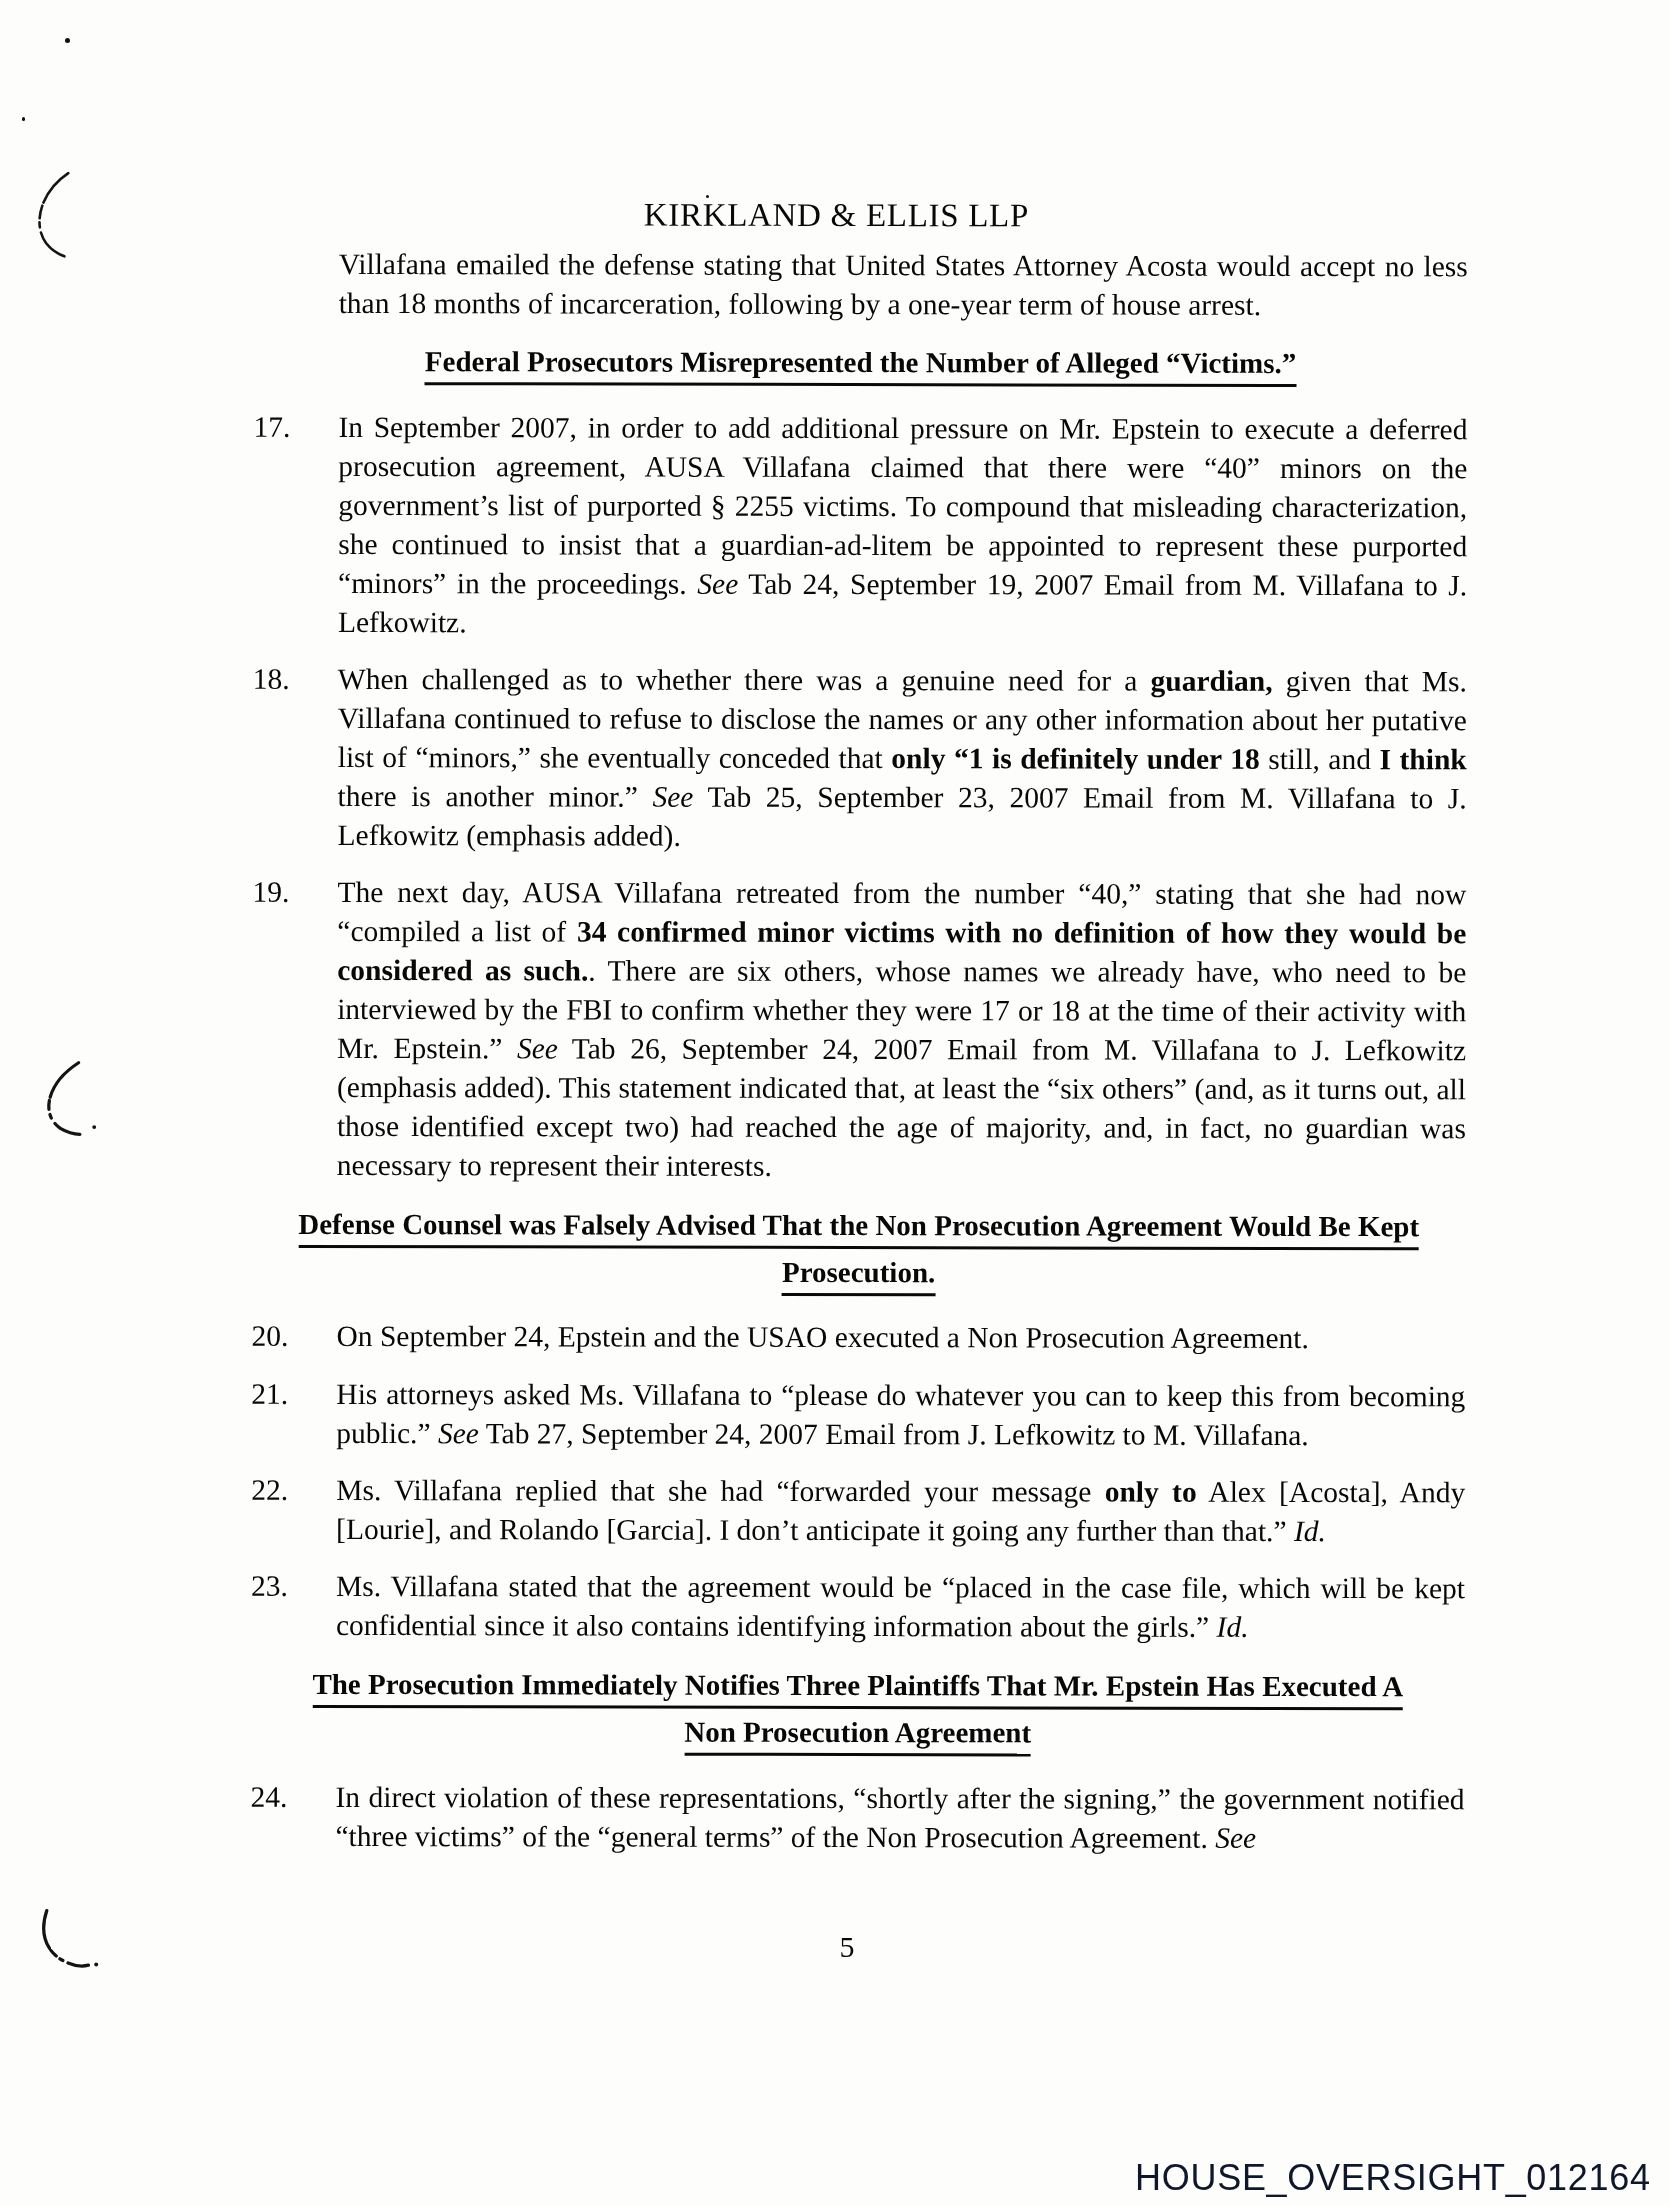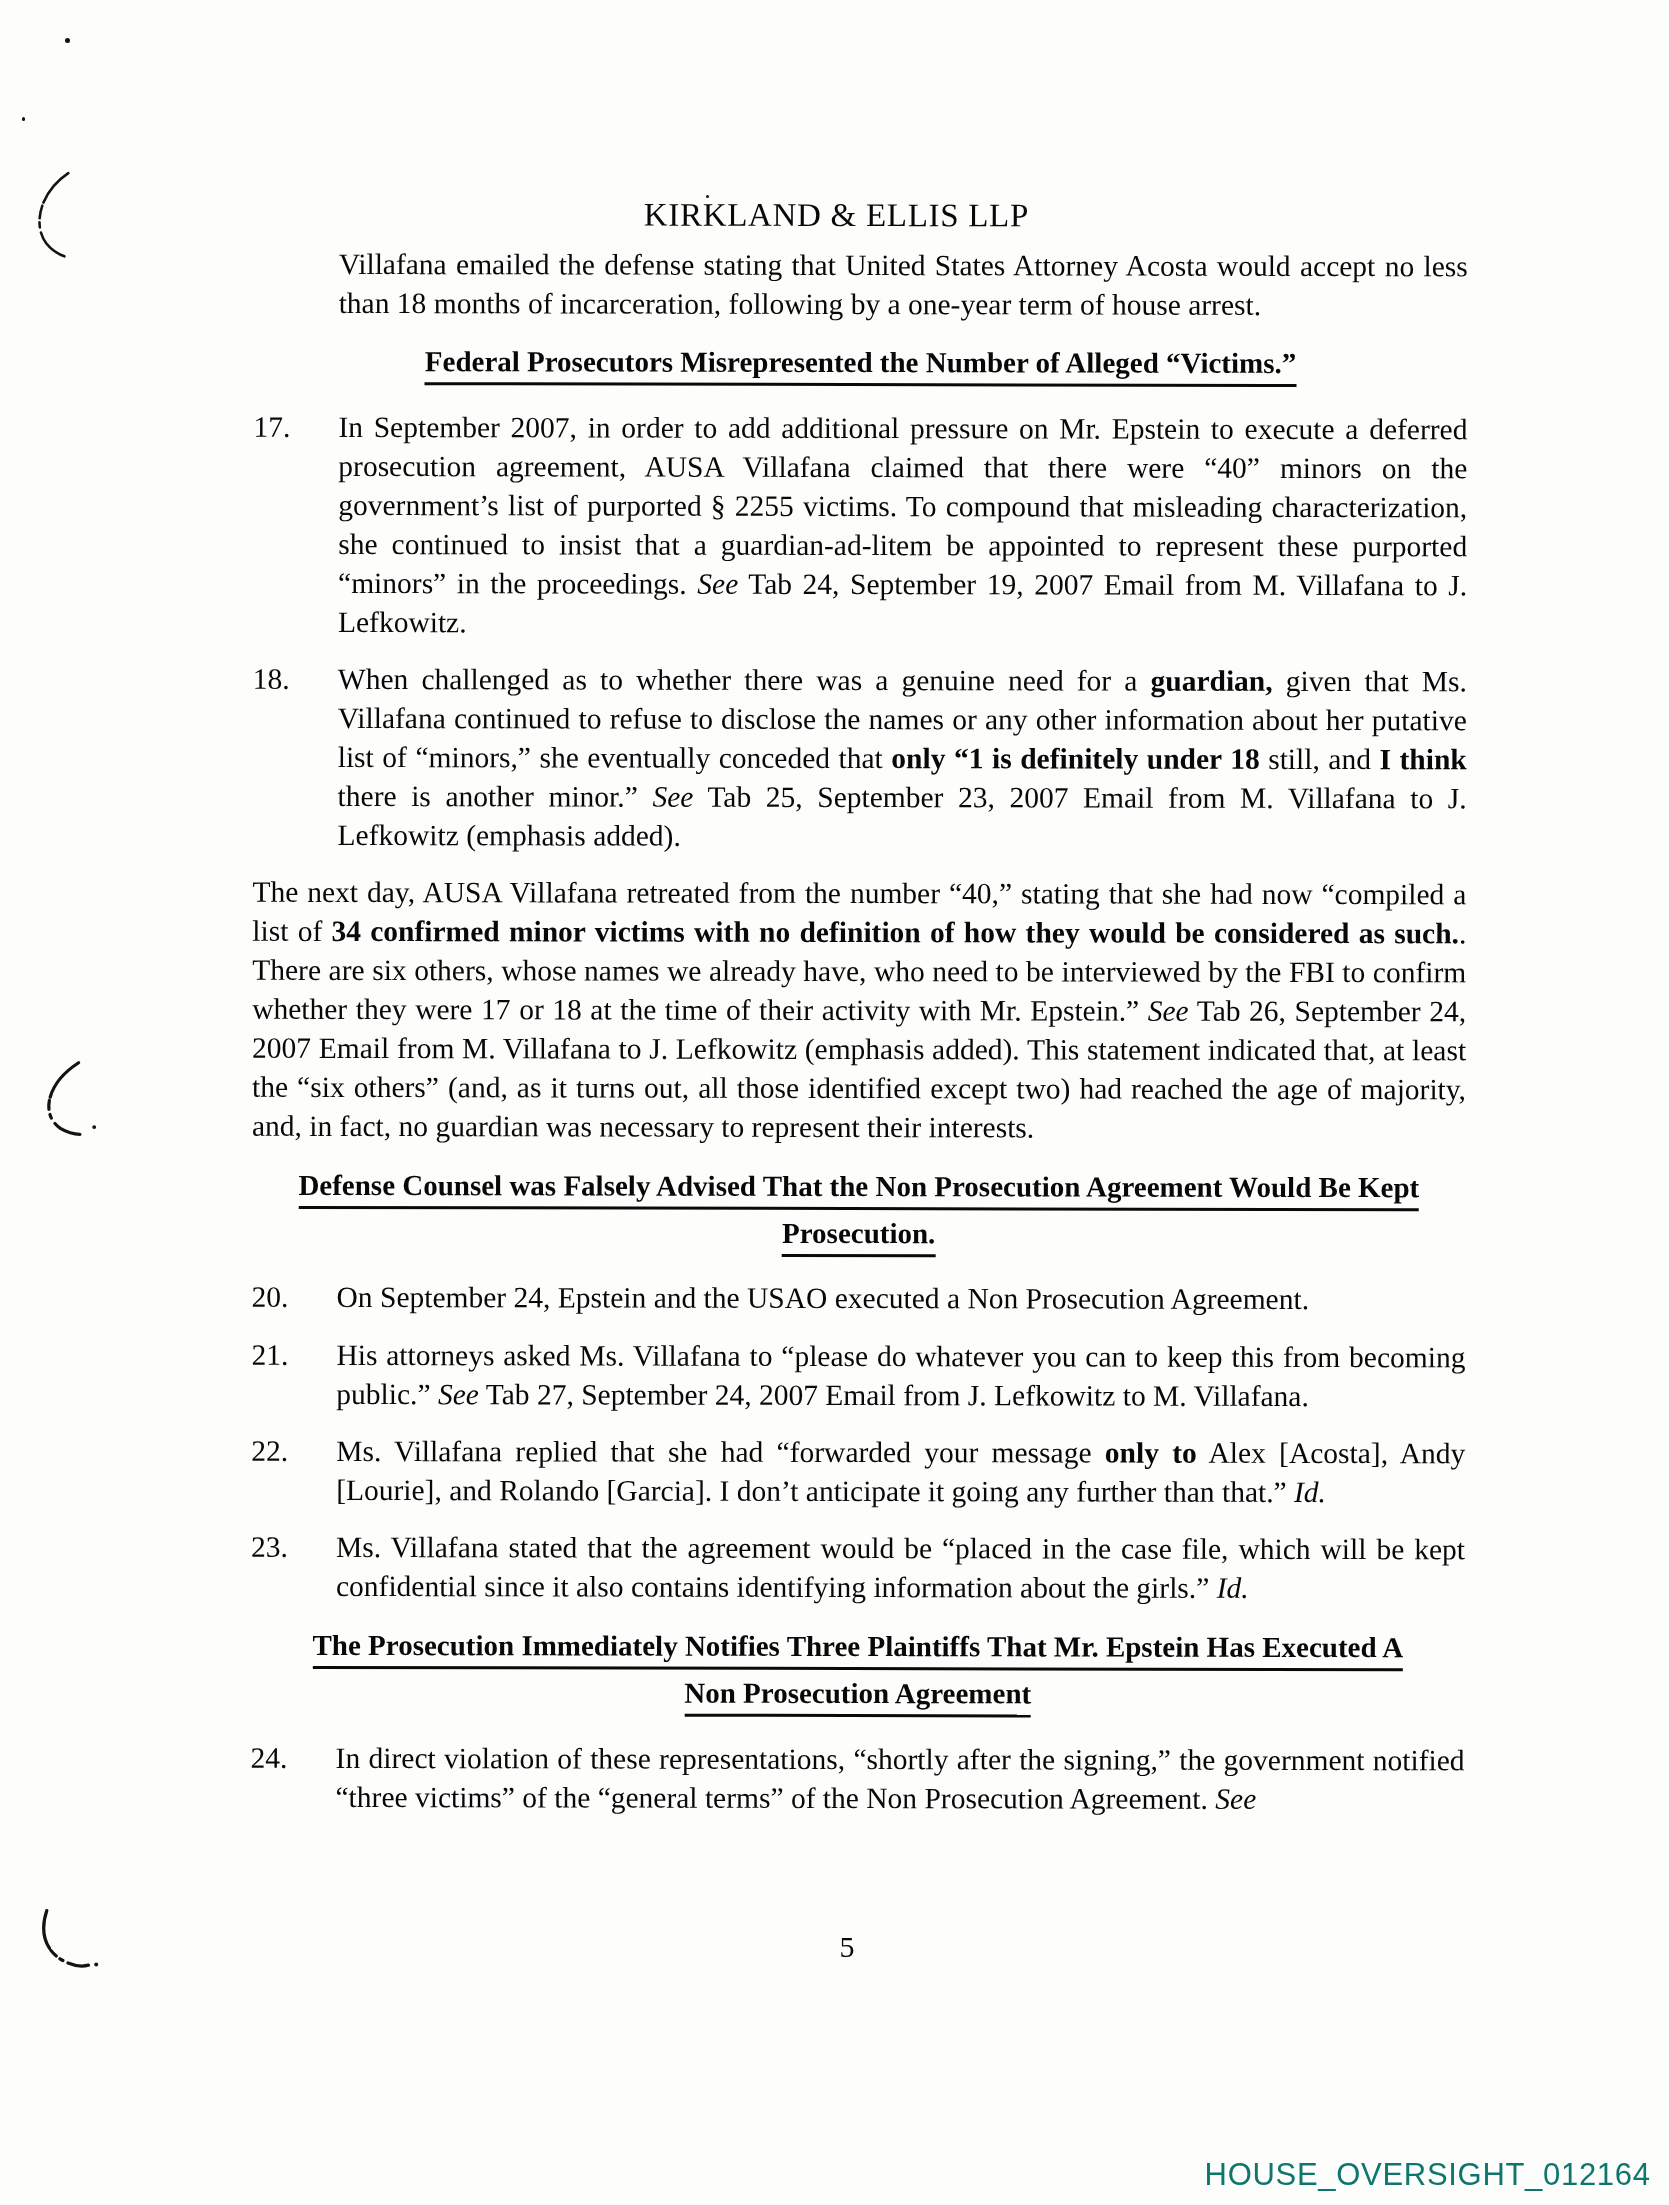--- a/index.html
+++ b/index.html
@@ -61,23 +61,23 @@
     position:absolute;
     left:0;right:0;top:1930px;
     text-align:center;
     font-size:30px;
     padding-left:25px;
   }
   .bates{
     position:absolute;
     right:18.3px;top:2157px;
     font-family:"Liberation Sans","DejaVu Sans",sans-serif;
-    font-size:31px;
+    font-size:36px;
     letter-spacing:0.7px;
-    color:#0f766e;
+    color:#0f172a;
   }
   .art{position:absolute;}
   .dot{position:absolute;background:#101010;border-radius:50%;}
 </style>
 </head>
 <body>
 
 <div class="dot" style="left:65px;top:38px;width:5.2px;height:5.2px;"></div>
 <div class="dot" style="left:21.6px;top:117px;width:3.9px;height:3.9px;"></div>
 <div class="dot" style="left:706px;top:195px;width:3.3px;height:3.3px;"></div>
@@ -107,20 +107,21 @@
     <span class="num">17.</span>
     <div class="ptxt"><span>In September 2007, in order to add additional pressure on Mr. Epstein to execute a deferred prosecution agreement, AUSA Villafana claimed that there were “40” minors on the government’s list of purported § 2255 victims.  To compound that misleading characterization, she continued to insist that a guardian-ad-litem be appointed to represent these purported “minors” in the proceedings.  </span><span class="it">See</span><span> Tab 24, September 19, 2007 Email from M. Villafana to J. Lefkowitz.</span></div>
   </div>
 
   <div class="para">
     <span class="num">18.</span>
     <div class="ptxt"><span>When challenged as to whether there was a genuine need for a </span><span class="bi">guardian,</span><span> given that Ms. Villafana continued to refuse to disclose the names or any other information about her putative list of “minors,” she eventually conceded that </span><span class="bi">only “1 is definitely under 18</span><span> still, and </span><span class="bi">I think</span><span> there is another minor.”  </span><span class="it">See</span><span> Tab 25, September 23, 2007 Email from M. Villafana to J. Lefkowitz (emphasis added).</span></div>
   </div>
 
   <div class="para">
+    <span class="num">19.</span>
     <div class="ptxt"><span>The next day, AUSA Villafana retreated from the number “40,” stating that she had now “compiled a list of </span><span class="bi">34 confirmed minor victims with no definition of how they would be considered as such.</span><span>.  There are six others, whose names we already have, who need to be interviewed by the FBI to confirm whether they were 17 or 18 at the time of their activity with Mr. Epstein.”  </span><span class="it">See</span><span> Tab 26, September 24, 2007 Email from M. Villafana to J. Lefkowitz (emphasis added).  This statement indicated that, at least the “six others” (and, as it turns out, all those identified except two) had reached the age of majority, and, in fact, no guardian was necessary to represent their interests.</span></div>
   </div>
 
   <div class="heading">
     <span class="hline">Defense Counsel was Falsely Advised That the Non Prosecution Agreement Would Be Kept</span><br>
     <span class="hline">Prosecution.</span>
   </div>
 
   <div class="para">
     <span class="num">20.</span>

